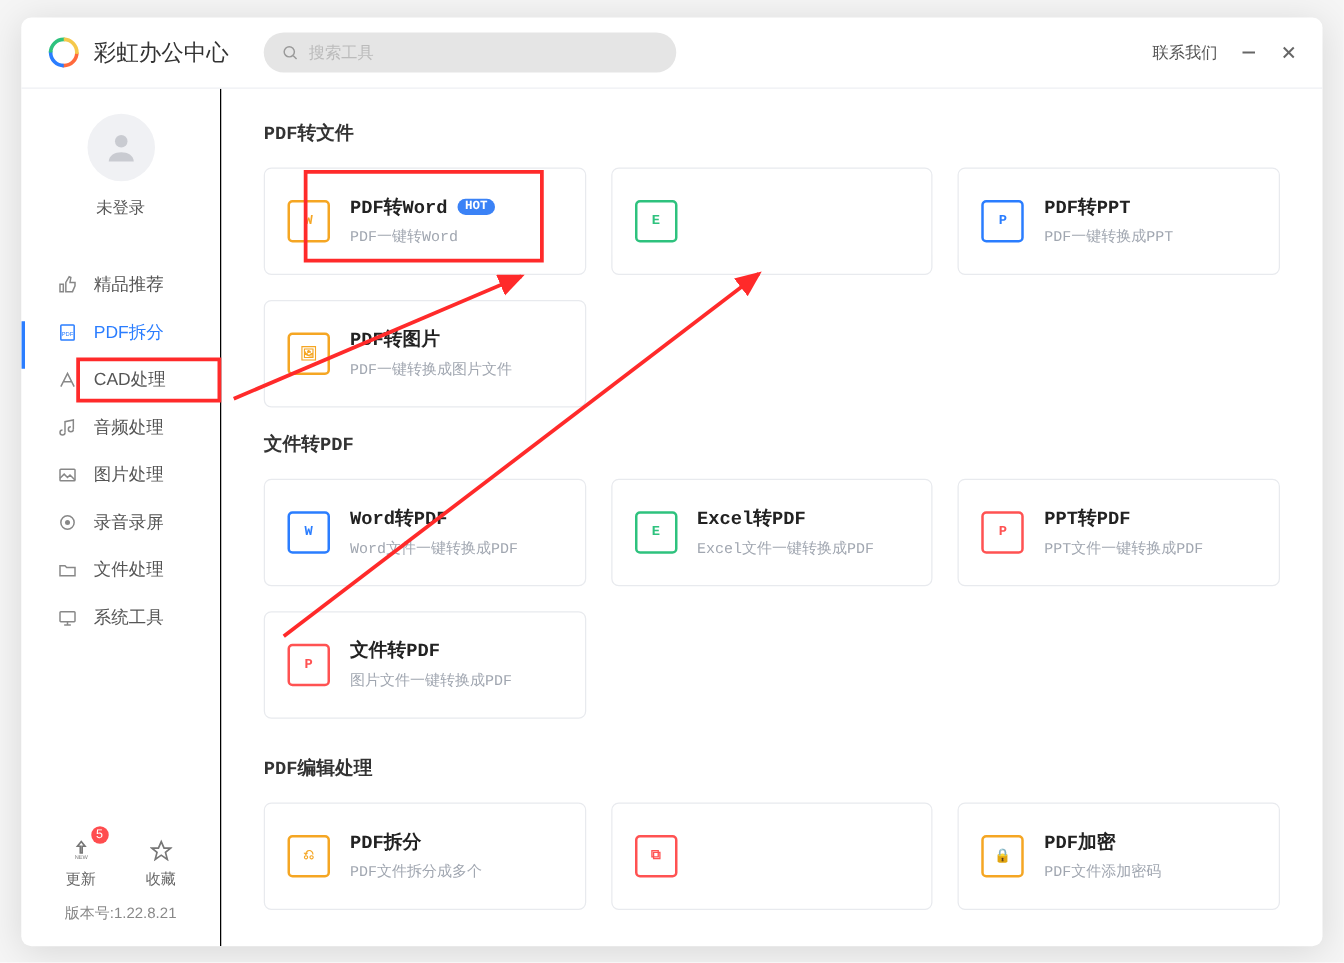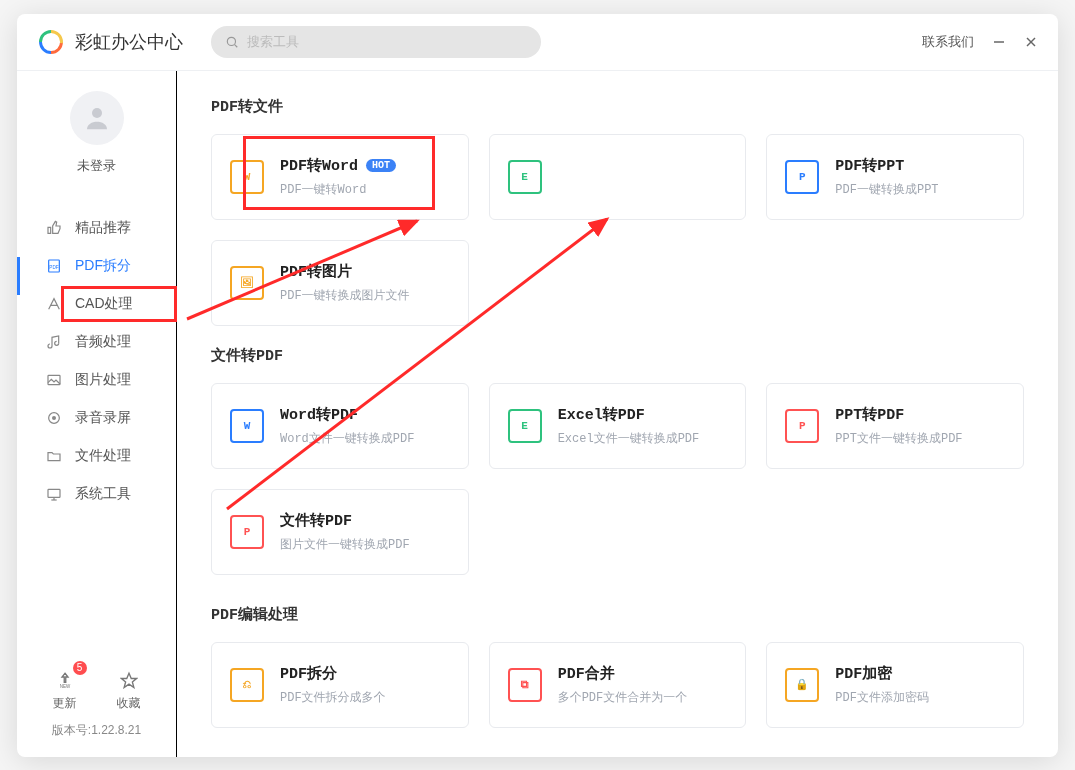--- a/index.html
+++ b/index.html
@@ -458,24 +458,20 @@
       <div class="grid">
         <div class="card">
           <div class="card-icon ic-orange">⎌</div>
           <div class="card-texts">
             <div class="card-title">PDF拆分</div>
             <div class="card-sub">PDF文件拆分成多个</div>
           </div>
         </div>
         <div class="card">
           <div class="card-icon ic-red">⧉</div>
-          <div class="card-texts">
-            <div class="card-title">PDF合并</div>
-            <div class="card-sub">多个PDF文件合并为一个</div>
-          </div>
         </div>
         <div class="card">
           <div class="card-icon ic-orange">🔒</div>
           <div class="card-texts">
             <div class="card-title">PDF加密</div>
             <div class="card-sub">PDF文件添加密码</div>
           </div>
         </div>
       </div>
 

